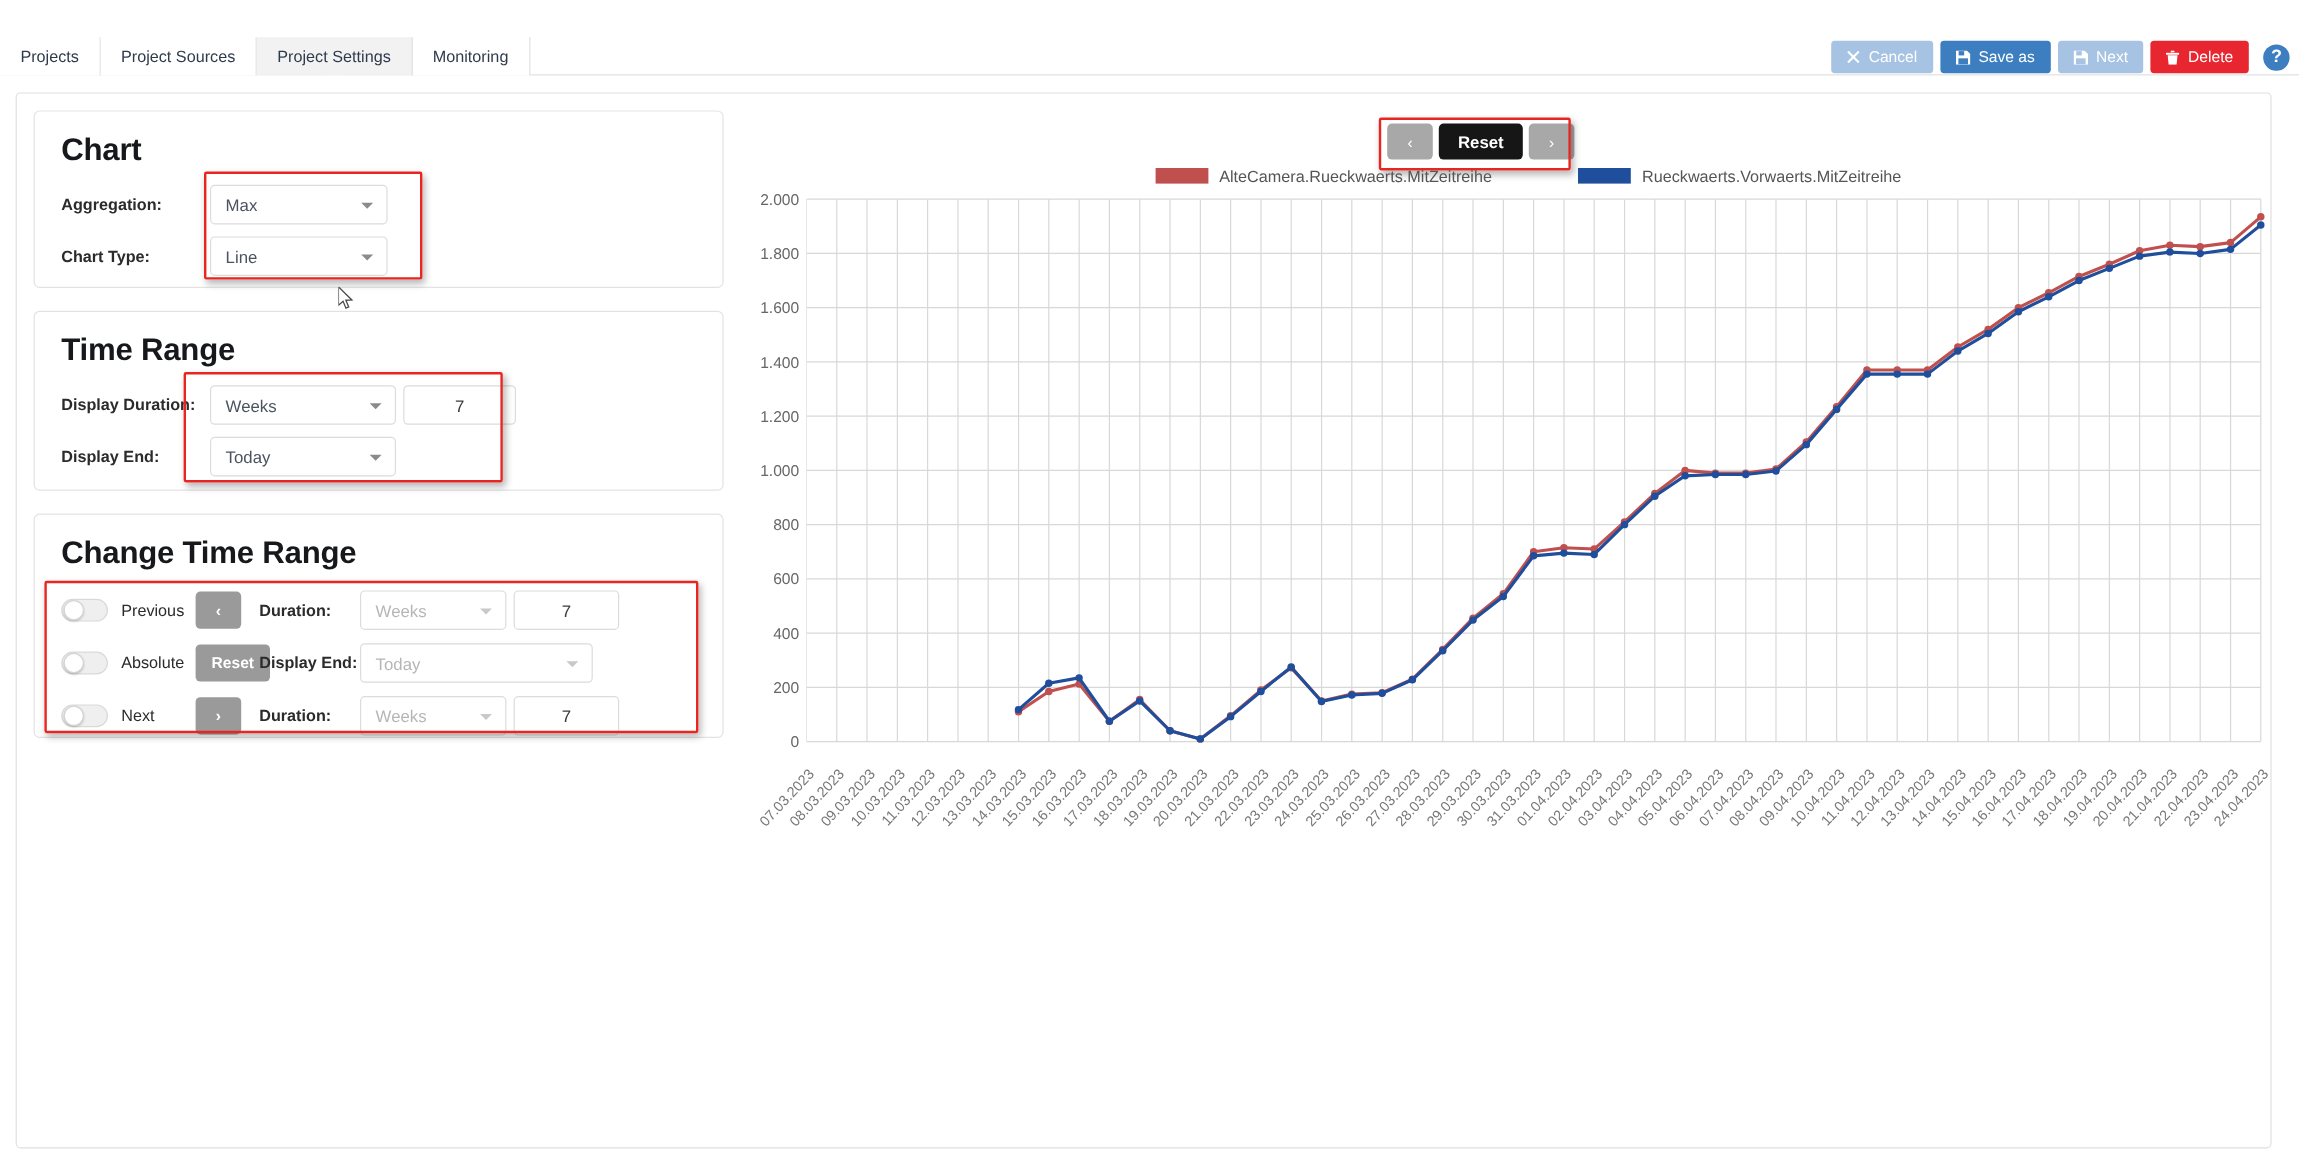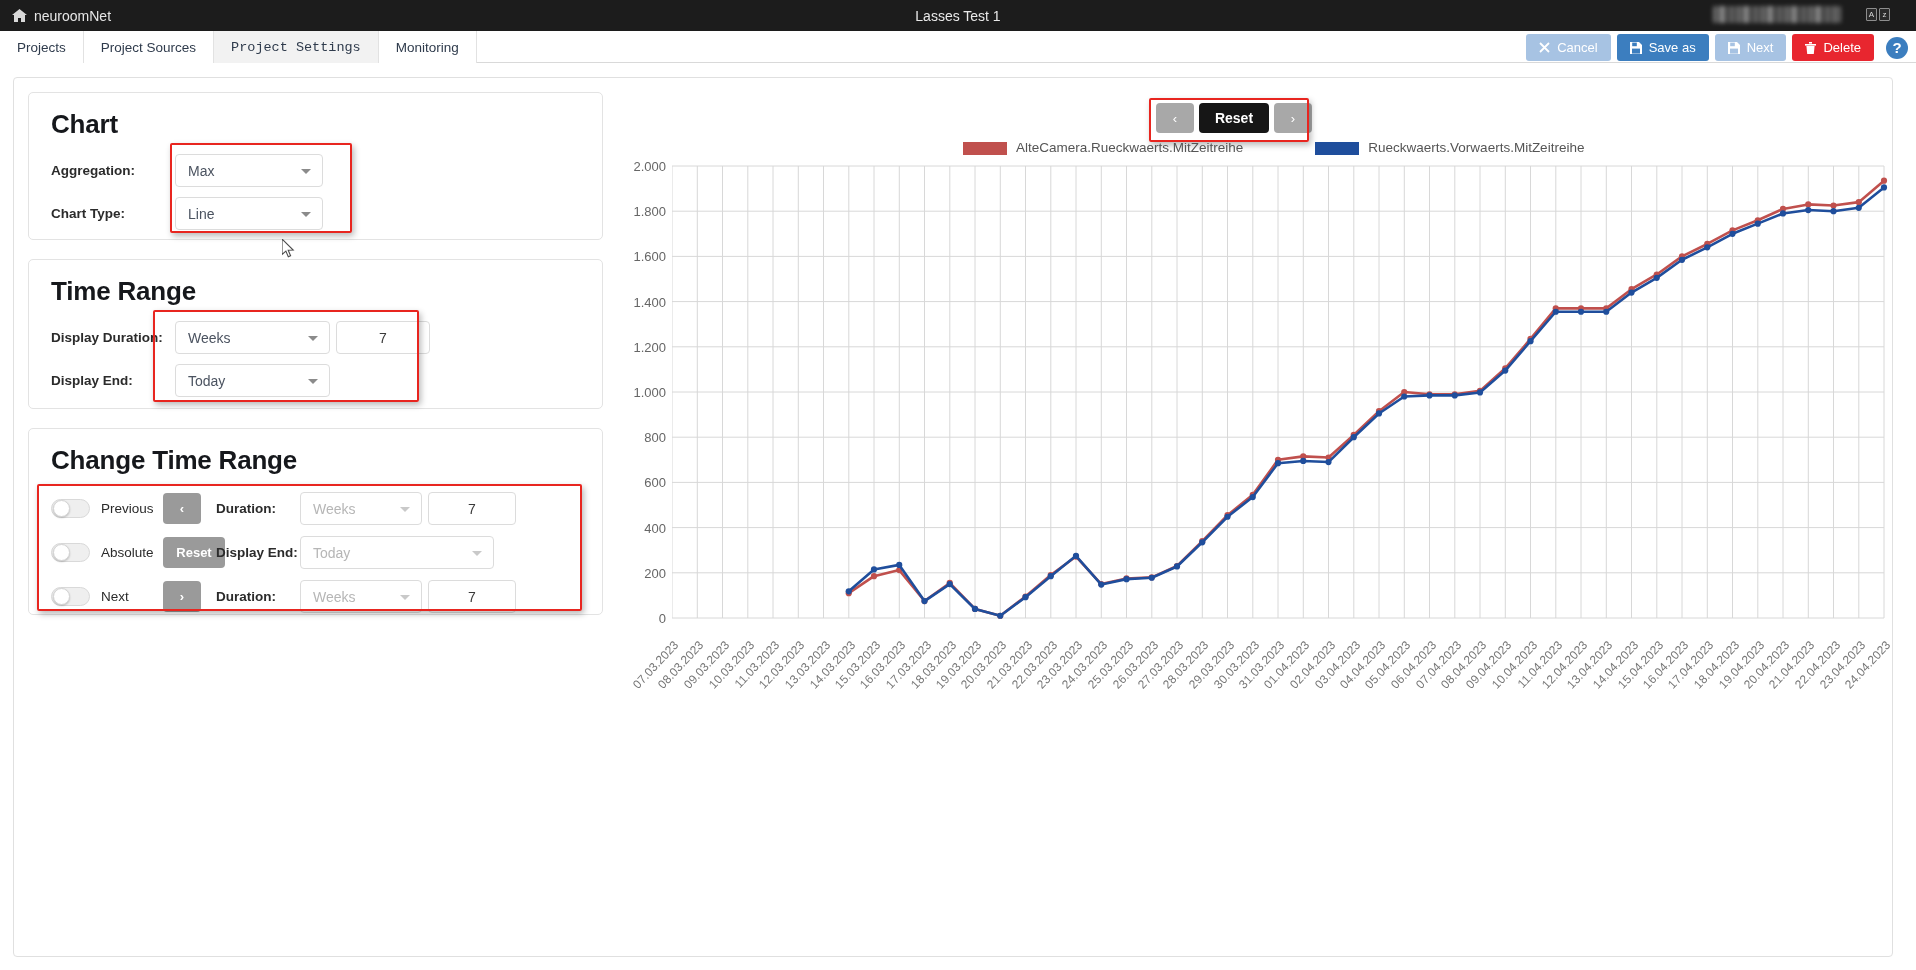--- a/index.html
+++ b/index.html
@@ -58,21 +58,21 @@
     background:#ffffff; border-bottom:1px solid #d9d9d9;
   }
   .tabs { position:absolute; left:0; top:0; height:32px; display:flex; }
   .tab {
     height:32px; padding:0 17px;
     display:flex; align-items:center; justify-content:center;
     font-size:13.5px; color:#2f3b4c;
     border-right:1px solid #e2e2e2;
     background:#fff; cursor:pointer; white-space:nowrap;
   }
-  .tab.active { background:#f2f2f2; position:relative;font-family:Liberation Mono, monospace; }
+  .tab.active { background:#f2f2f2; position:relative; }
   .tab.active::after{
     content:""; position:absolute; left:50%; bottom:-9px; margin-left:-8px;
     width:0;height:0; border-left:8px solid transparent; border-right:8px solid transparent;
     border-top:9px solid #f2f2f2;
   }
   .actions {
     position:absolute; right:8px; top:3px; height:27px;
     display:flex; align-items:center; gap:6px;
   }
   .btn {
@@ -182,21 +182,21 @@
     width:70px; height:30px; background:#161616; color:#fff;
     border:none; border-radius:4px; font-size:14px; font-weight:bold;
     cursor:pointer; font-family:"Liberation Sans", sans-serif;
   }
   .legend {
     position:absolute; left:305px; top:52px;
     display:flex; align-items:center; gap:10px;
     font-size:13.5px; color:#555;
   }
   .legend .sw { width:44px; height:13px; display:inline-block; }
-  .legend .item { display:flex; align-items:flex-end; gap:9px; margin-right:18px;padding-left:44px; }
+  .legend .item { display:flex; align-items:flex-start; gap:9px; margin-right:18px;padding-left:44px; }
 
   .plot { position:absolute; left:0; top:72px; width:1270px; height:620px; }
   .ylabels {
     position:absolute; left:0; top:0; width:58px; height:560px;
     font-size:13px; color:#666;
   }
   .ylabels span { position:absolute; right:6px; transform:translateY(-50%); white-space:nowrap; }
   .xlabels { position:absolute; left:0; top:0; width:1270px; height:120px; }
   .xlabels span {
     position:absolute; font-size:12px; color:#777;
@@ -205,38 +205,20 @@
   }
 
   
   .cursor { position:absolute; left:218px; top:220px; width:14px; height:20px; }
 </style>
 </head>
 <body>
 
 <div id="app">
 
-  <div class="topbar">
-    <div class="brand">
-      <span class="home-ico">
-        <svg width="15" height="13" viewBox="0 0 15 13">
-          <path d="M7.5 0L0 6h2v7h4V9h3v4h4V6h2z" fill="#d9d9d9"></path>
-        </svg>
-      </span>
-      <span>neuroomNet</span>
-    </div>
-    <div class="topbar-title">
-      <span>Lasses Test 1</span>
-    </div>
-    <div class="user-blur"></div>
-    <div class="lang-ico">
-      <i>A</i>
-      <i>z</i>
-    </div>
-  </div>
 
   <div class="tabbar">
     <div class="tabs">
       <div class="tab">
         <span>Projects</span>
       </div>
       <div class="tab">
         <span>Project Sources</span>
       </div>
       <div class="tab active">

